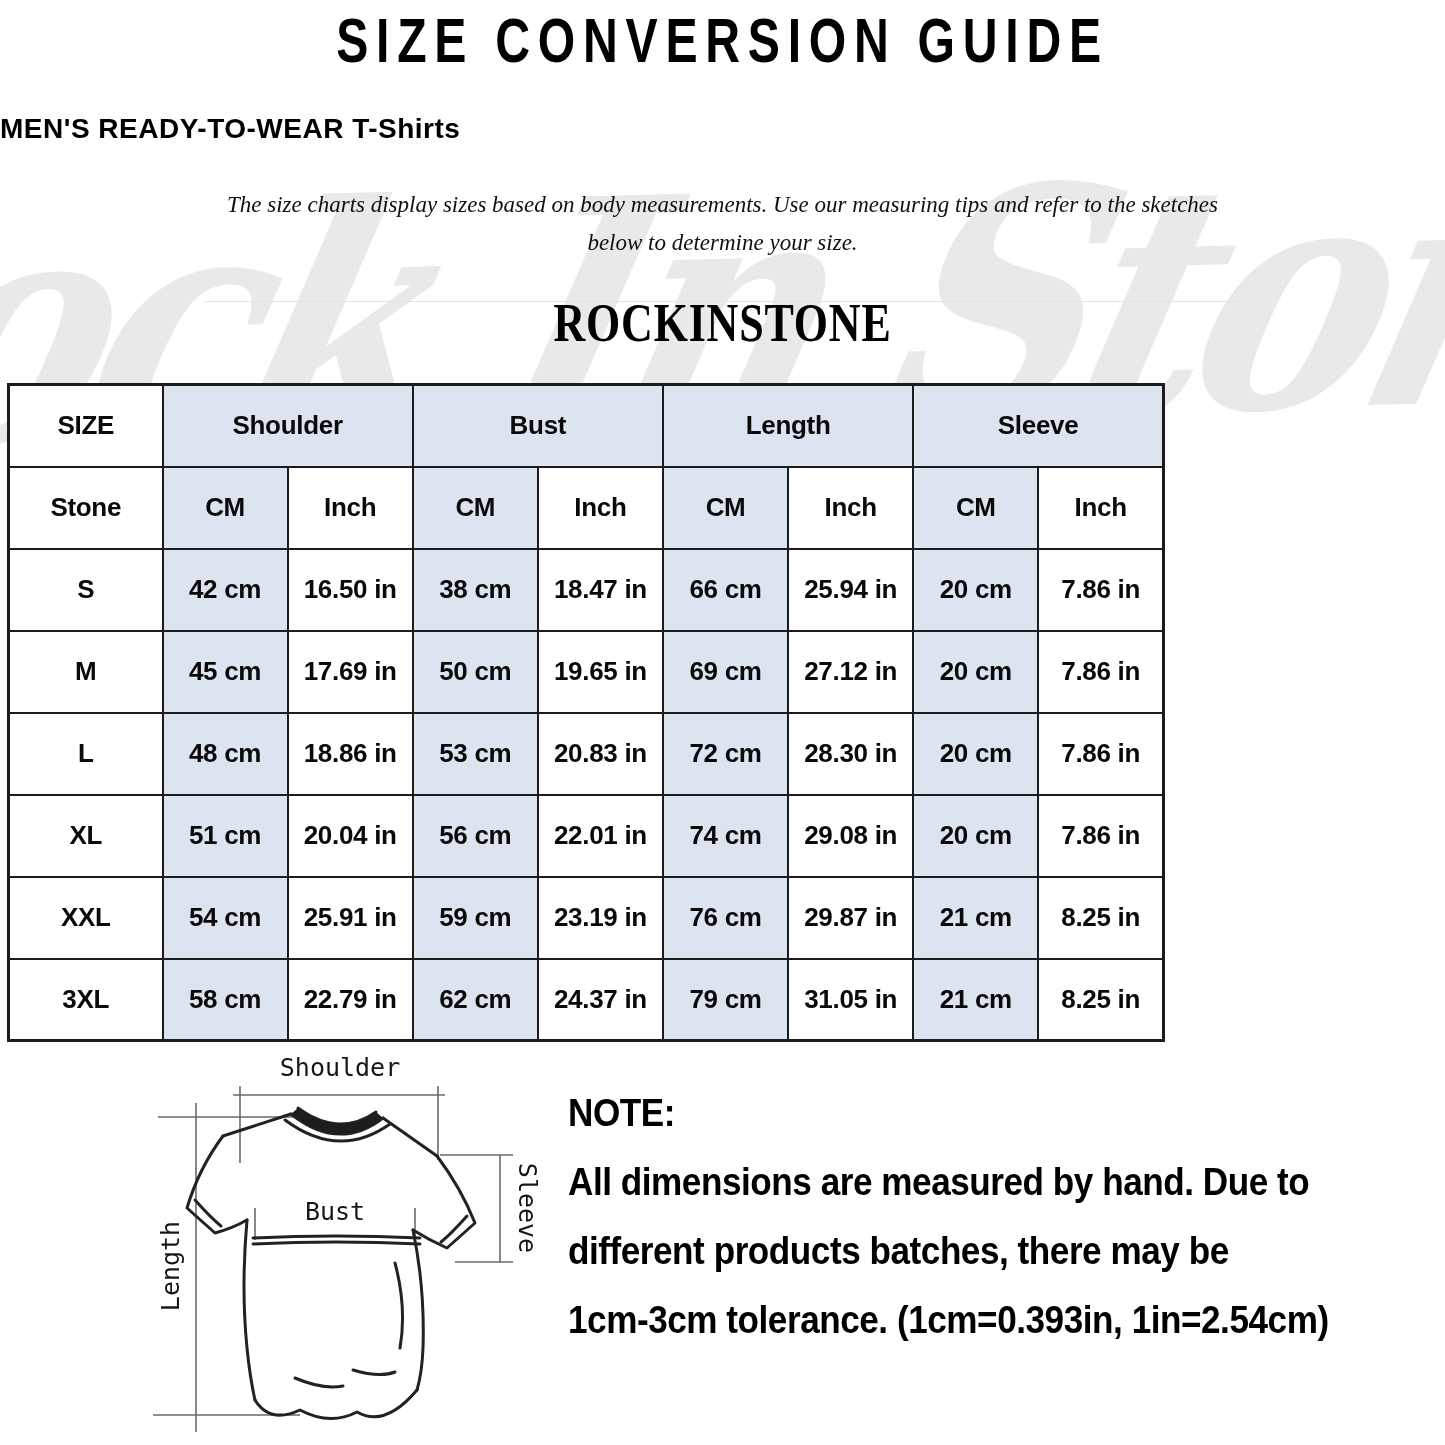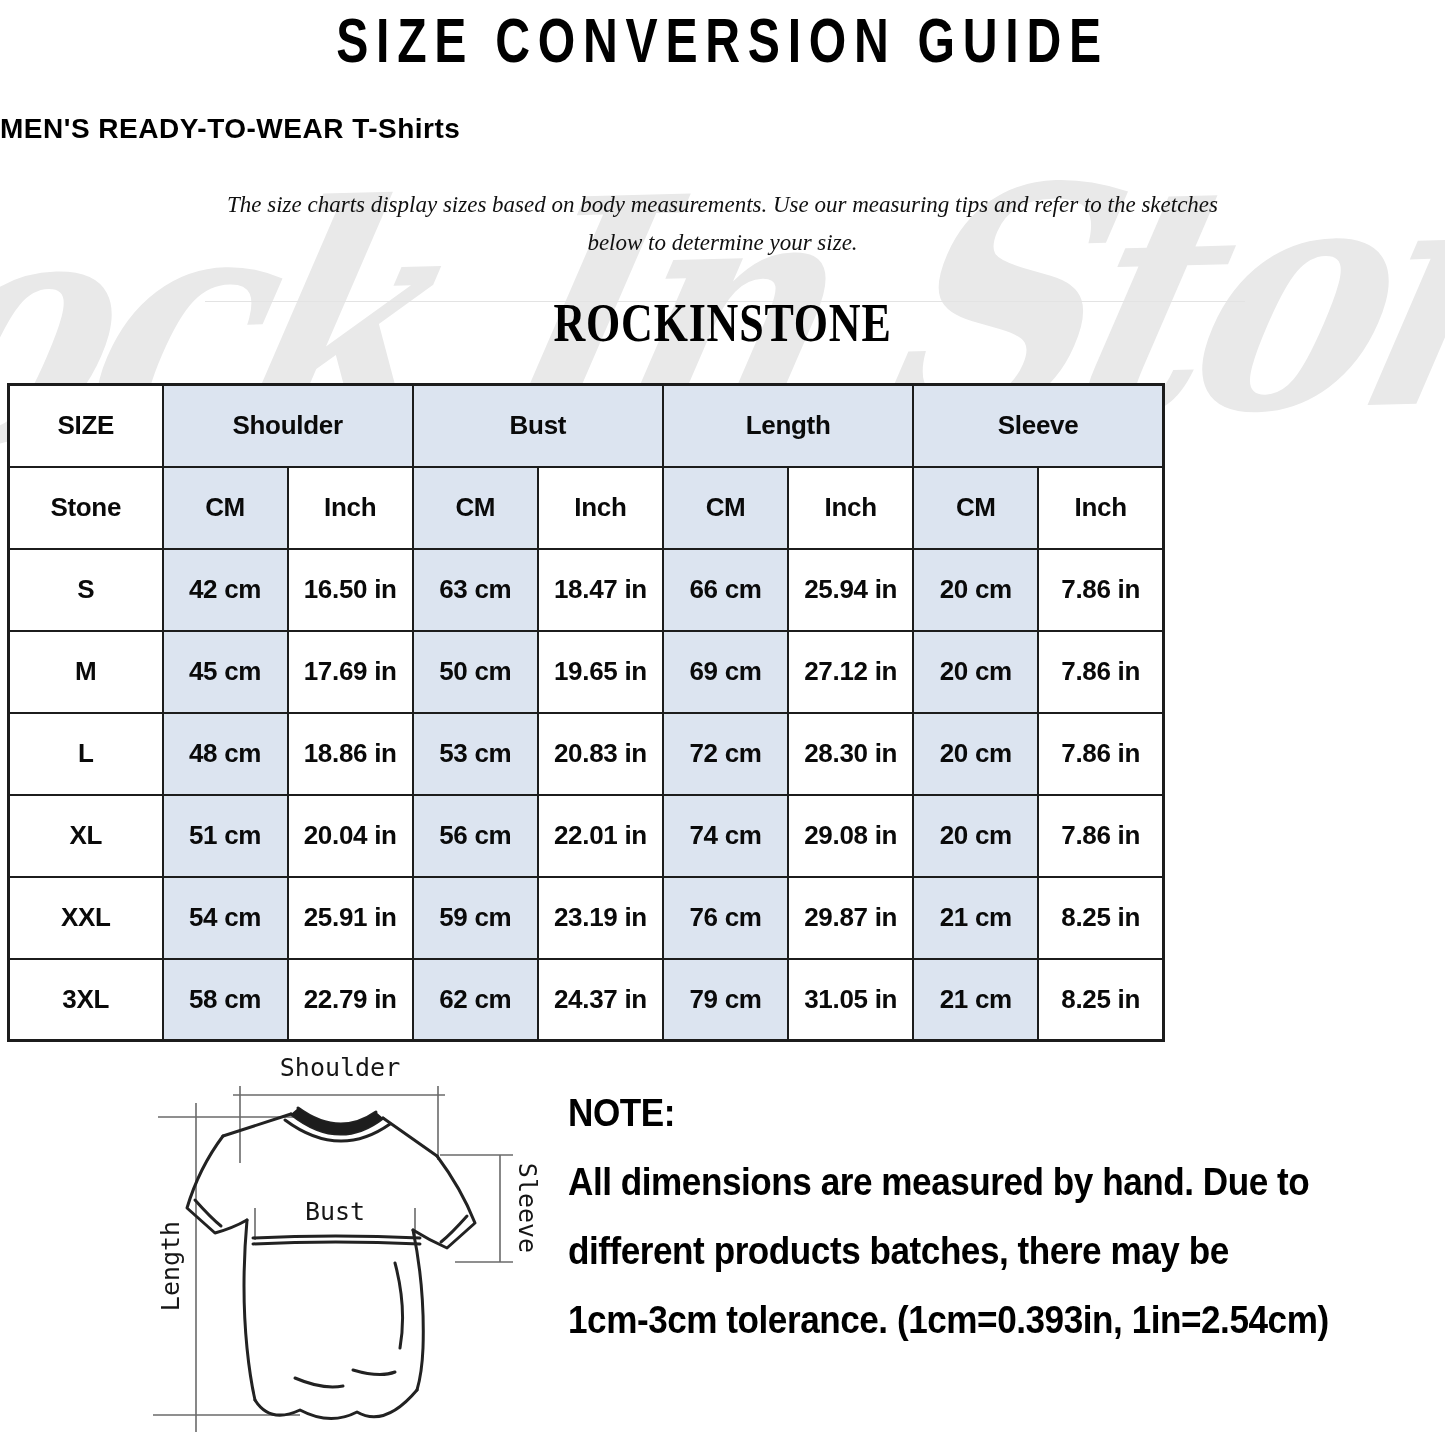--- a/index.html
+++ b/index.html
@@ -116,21 +116,21 @@
         <th>Inch</th>
         <th class="blue">CM</th>
         <th>Inch</th>
       </tr>
     </thead>
     <tbody>
       <tr>
         <td>S</td>
         <td class="blue">42 cm</td>
         <td>16.50 in</td>
-        <td class="blue">63 cm</td>
+        <td class="blue">38 cm</td>
         <td>18.47 in</td>
         <td class="blue">66 cm</td>
         <td>25.94 in</td>
         <td class="blue">20 cm</td>
         <td>7.86 in</td>
       </tr>
       <tr>
         <td>M</td>
         <td class="blue">45 cm</td>
         <td>17.69 in</td>

